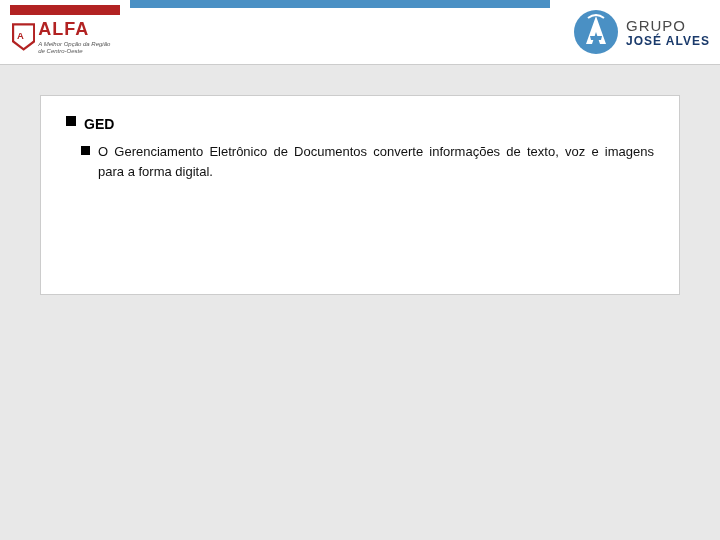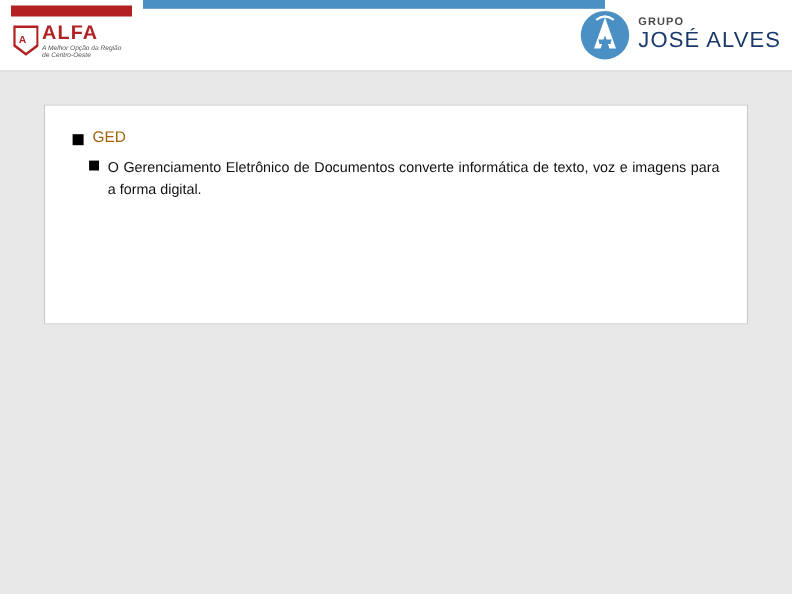--- a/index.html
+++ b/index.html
@@ -97,29 +97,29 @@
       gap: 6px;
     }
 
     .gja-text {
       display: flex;
       flex-direction: column;
       align-items: flex-start;
     }
 
     .gja-grupo {
-      font-size: 10px;
+      font-size: 15px;
       color: #4a4a4a;
+      font-weight: normal;
+      letter-spacing: 1px;
+    }
+
+    .gja-jose-alves {
+      font-size: 12px;
       font-weight: bold;
-      letter-spacing: 1px;
-    }
-
-    .gja-jose-alves {
-      font-size: 20px;
-      font-weight: normal;
       color: #1a3a6b;
       letter-spacing: 1px;
     }
 
     
     .main-content {
       padding: 30px 25px;
       display: flex;
       justify-content: center;
     }
@@ -128,25 +128,25 @@
     .content-box {
       background: #ffffff;
       border: 1px solid #cccccc;
       padding: 20px 25px;
       width: 640px;
       min-height: 200px;
     }
 
     .main-heading {
       font-size: 14px;
-      font-weight: normal;
-      color: #a16207;
+      font-weight: bold;
+      color: #000000;
       margin-bottom: 10px;
       display: flex;
-      align-items: flex-end;
+      align-items: flex-start;
       gap: 4px;
     }
 
     .bullet-sq {
       display: inline-block;
       width: 10px;
       height: 10px;
       background: #000;
       margin-right: 4px;
     }
@@ -238,20 +238,20 @@
     <div class="main-heading">
       <span class="bullet-sq"></span>
       <span>GED</span>
     </div>
 
     <div class="sub-item">
       <div class="sub-item-text">
         <span class="bullet-wrapper">
             <span class="bullet-sq-small"></span>
           </span>
-        <span>O Gerenciamento Eletrônico de Documentos converte informática de texto, voz e imagens para a forma digital.</span>
+        <span>O Gerenciamento Eletrônico de Documentos converte informações de texto, voz e imagens para a forma digital.</span>
       </div>
     </div>
 
 
 
   </div>
 </div>
 
 </body></html>

